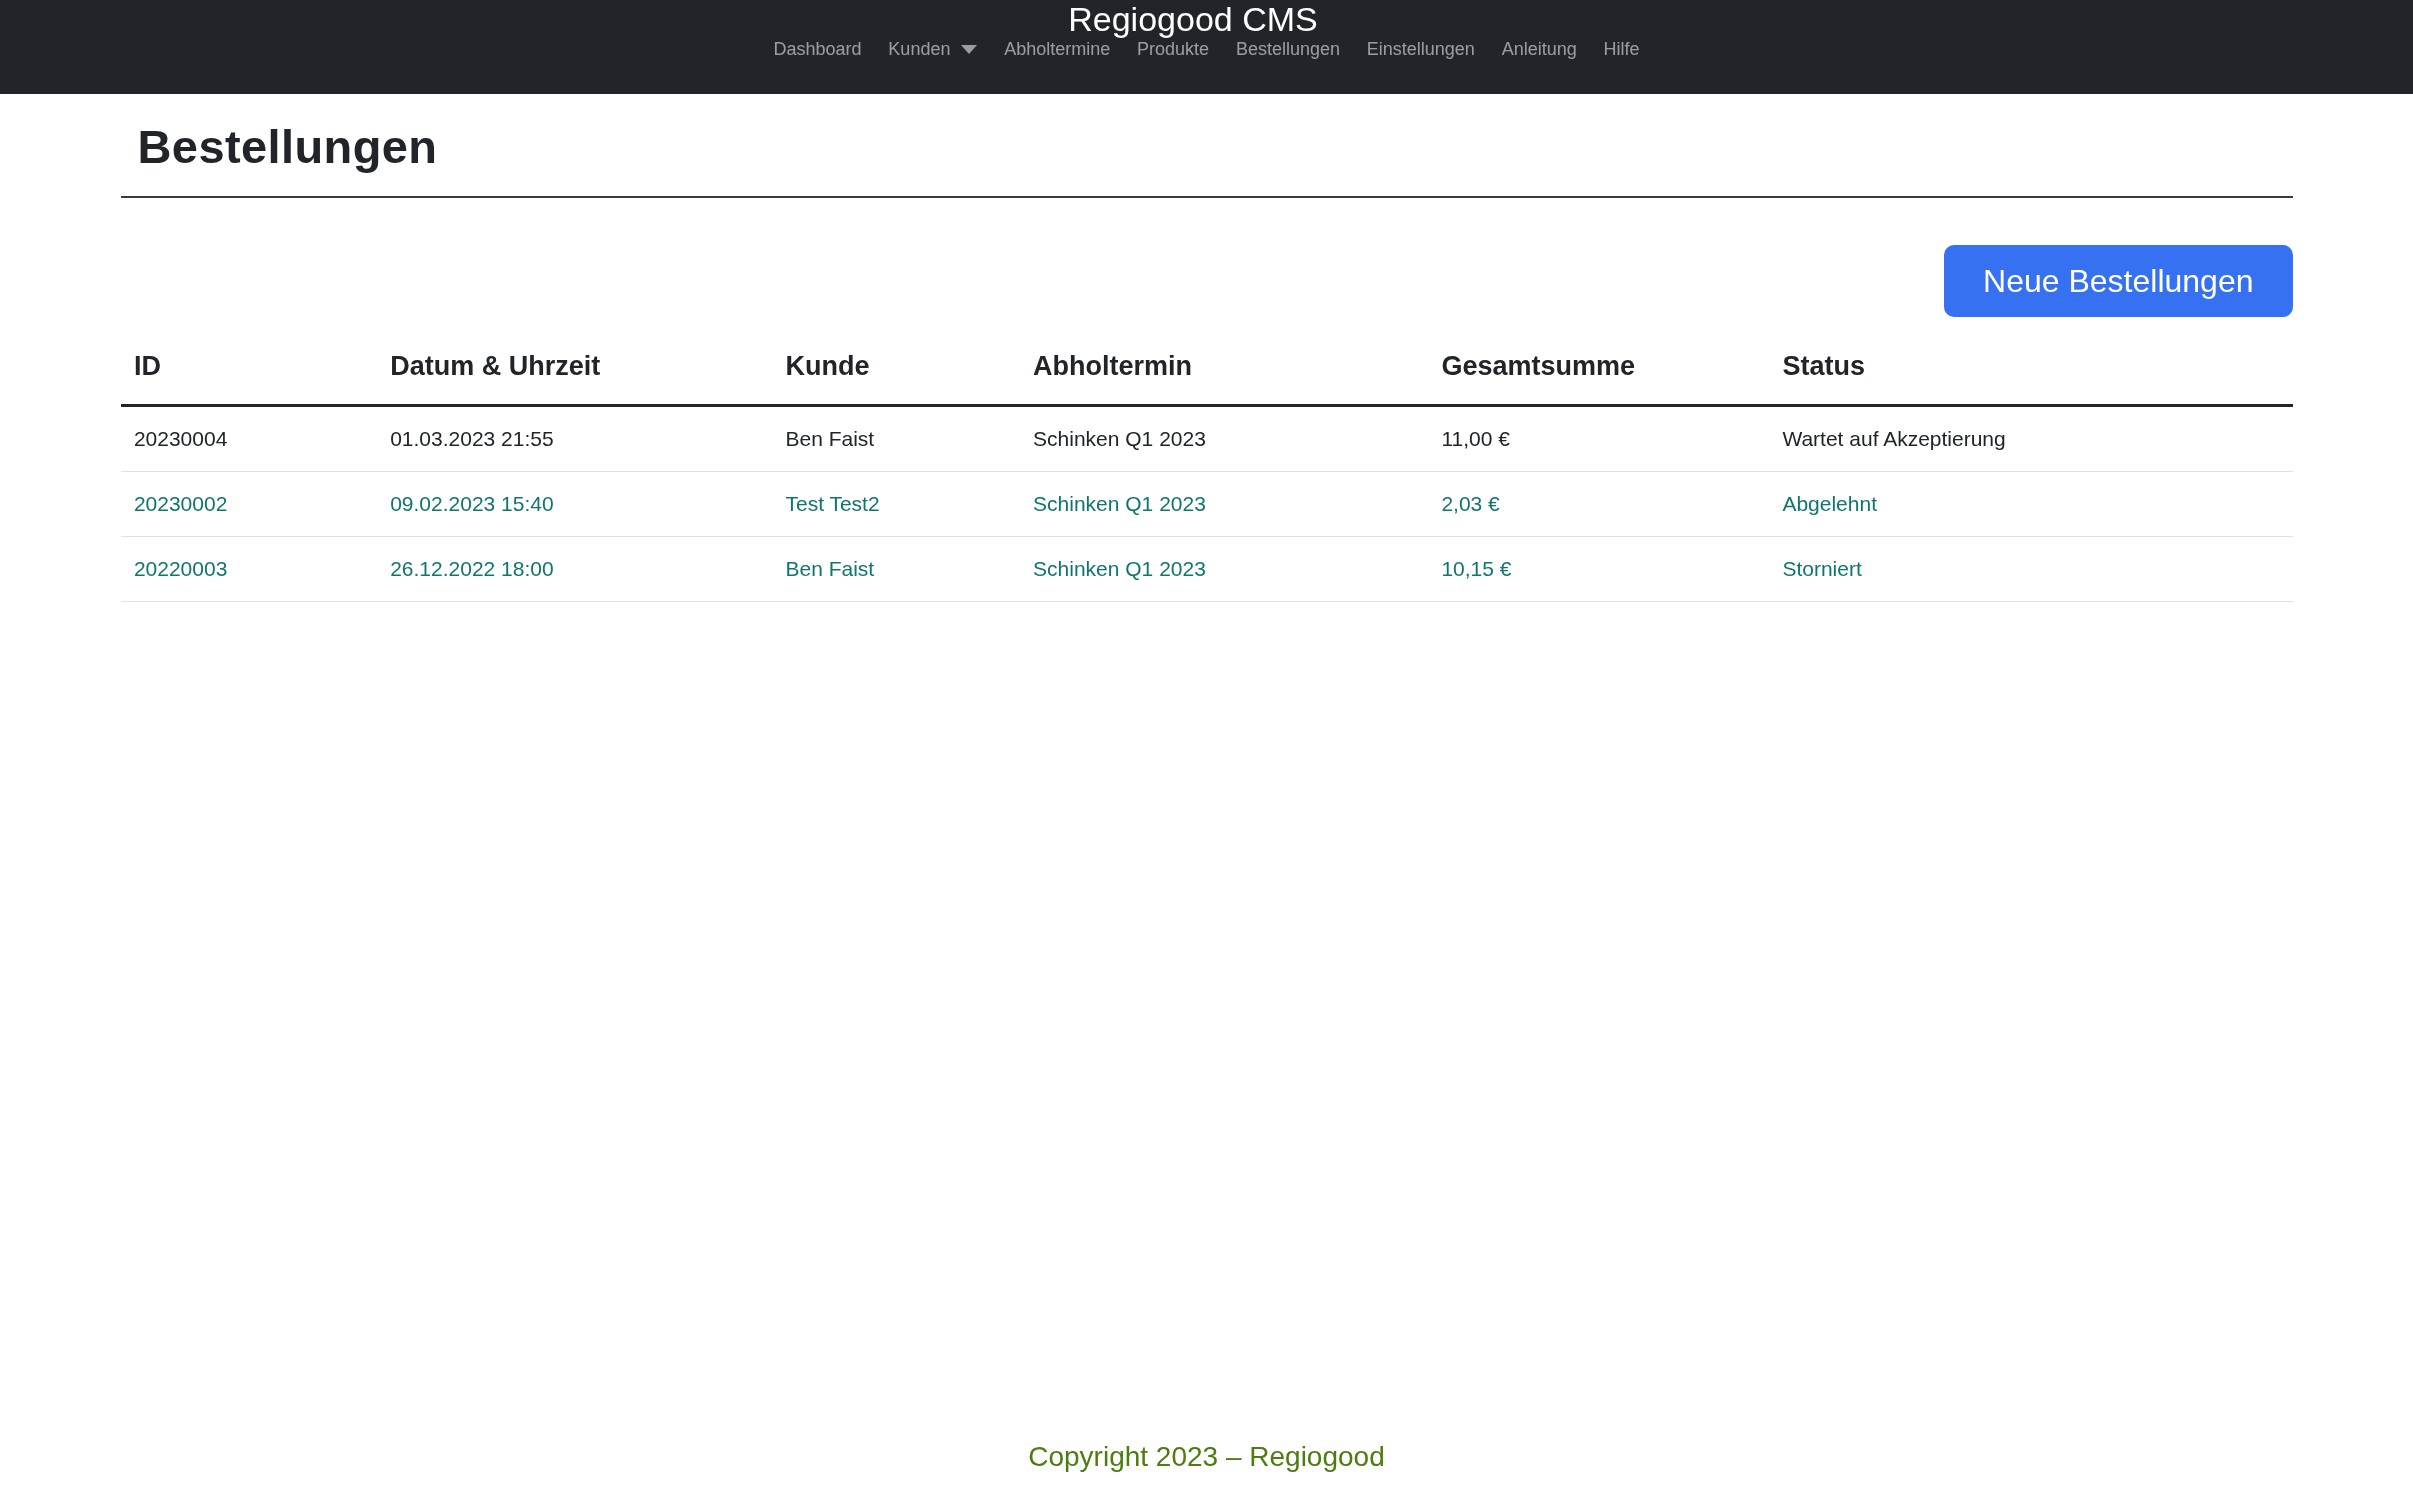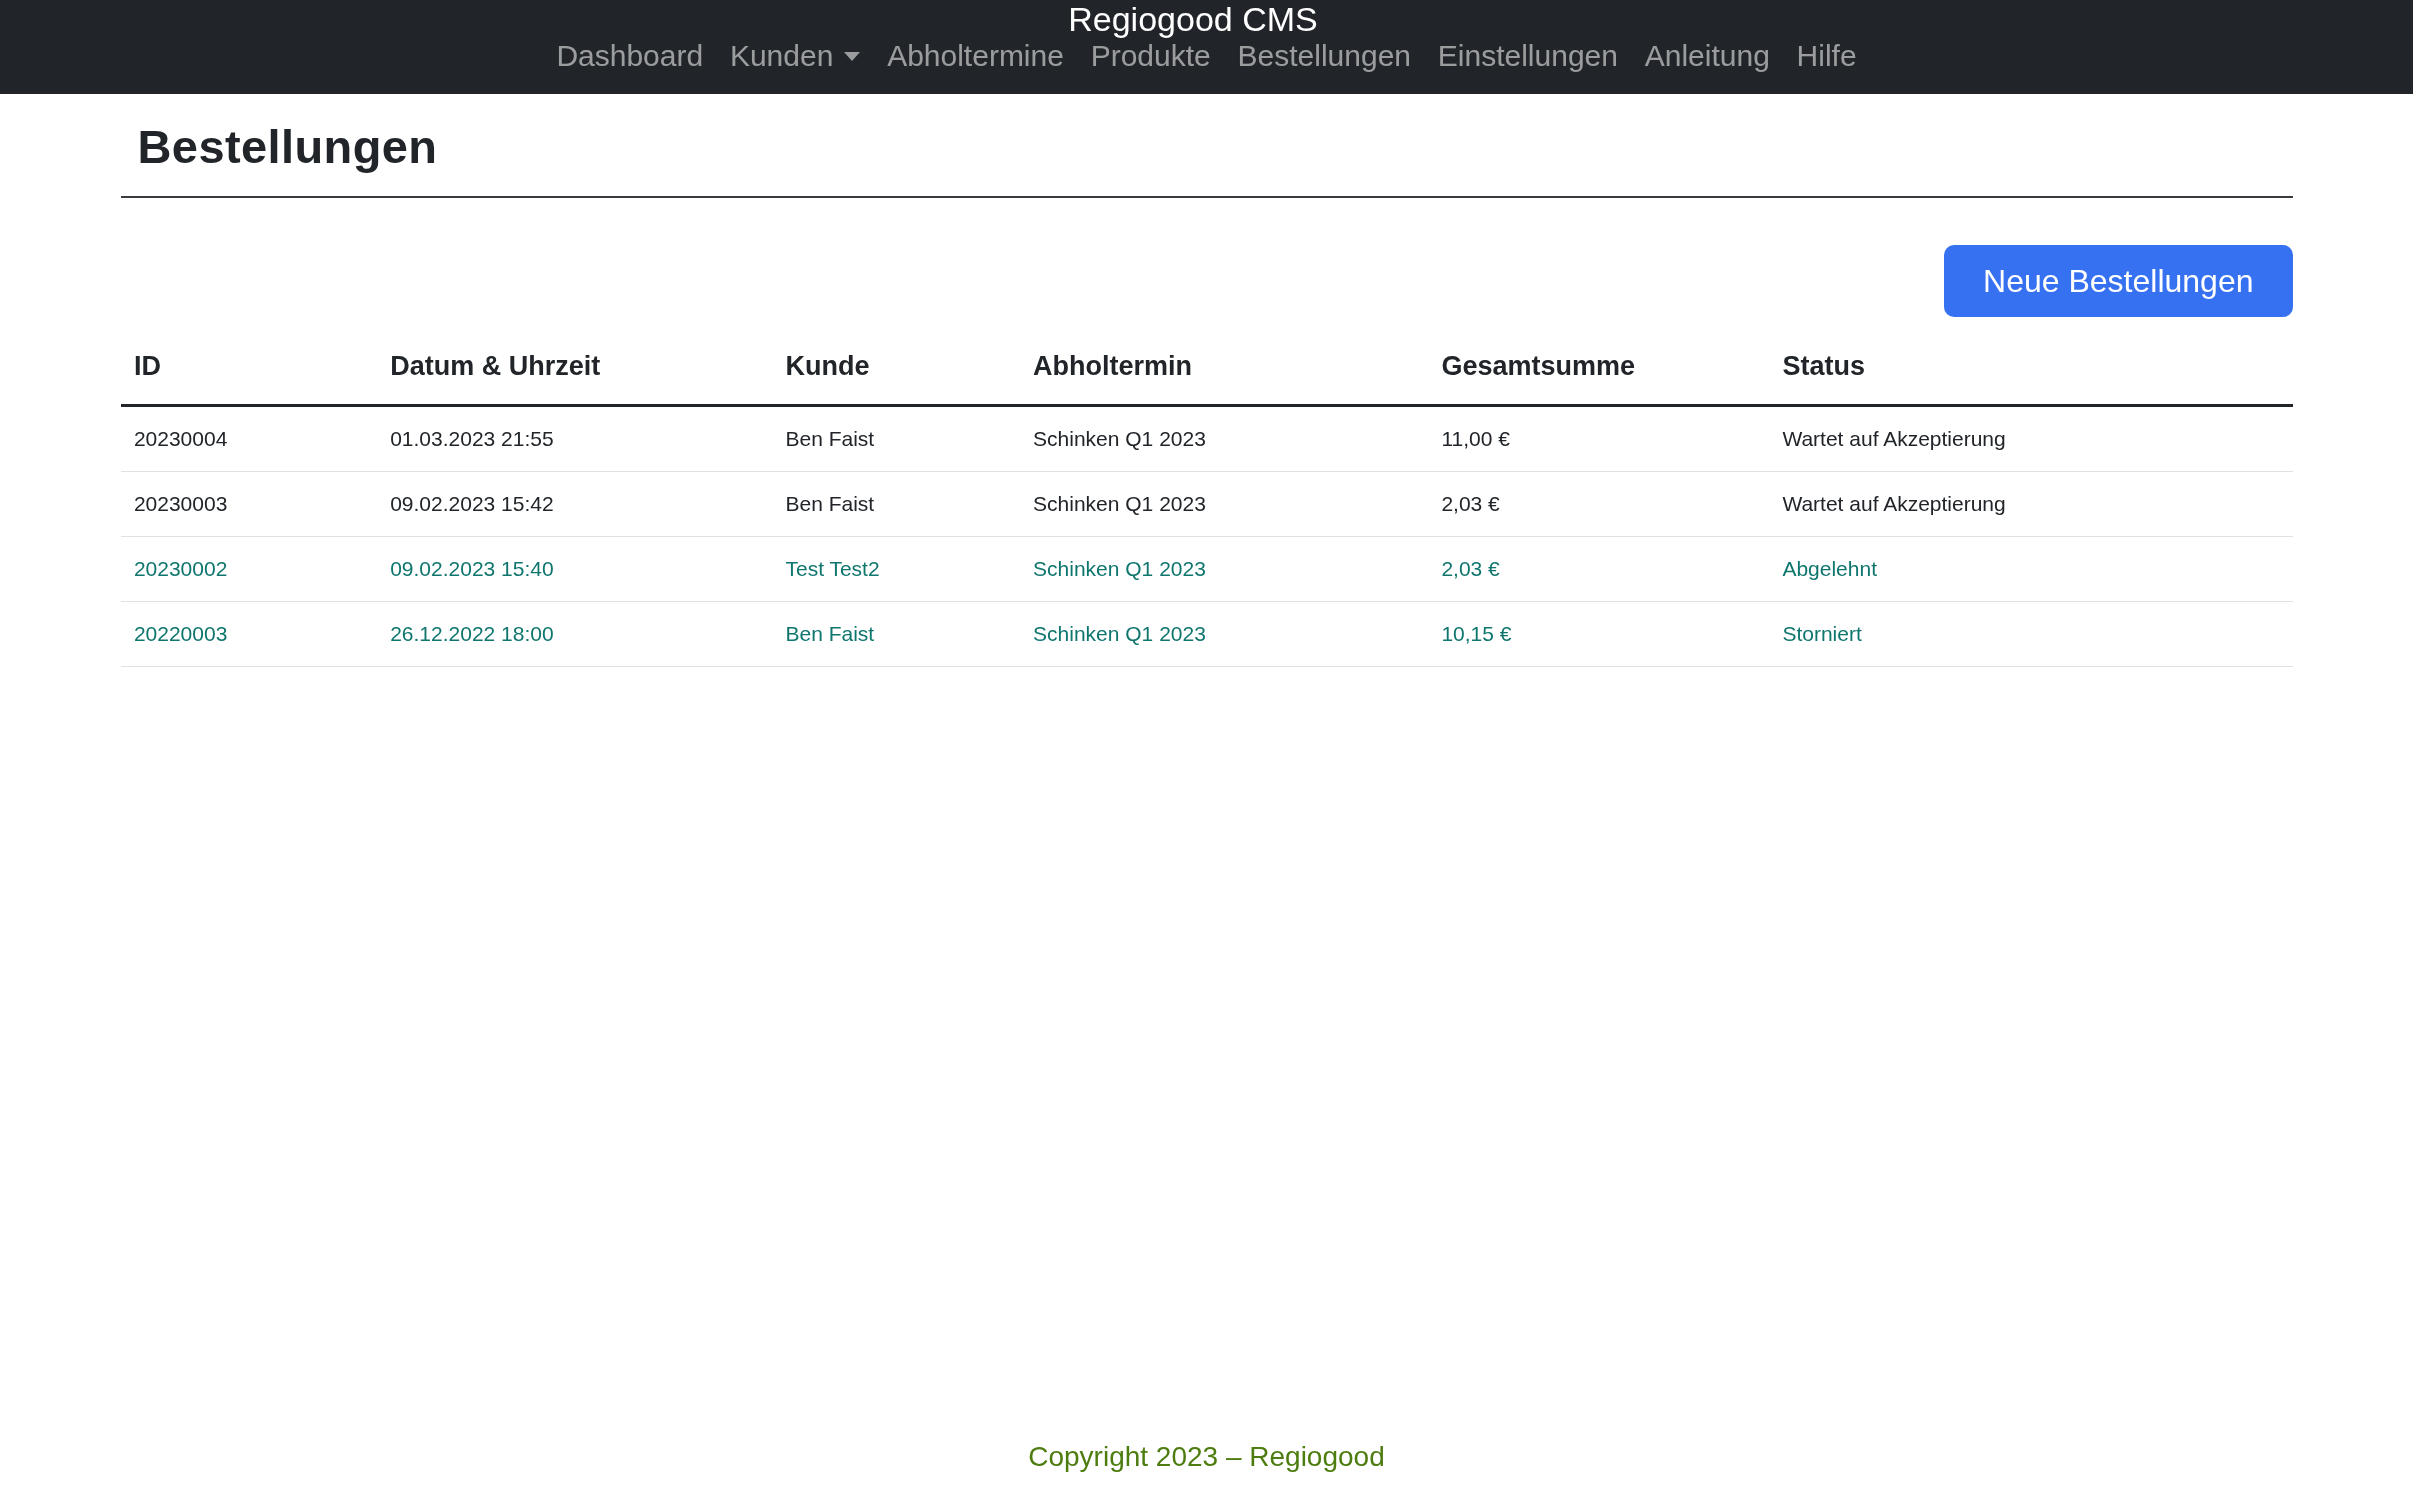--- a/index.html
+++ b/index.html
@@ -31,21 +31,21 @@
   }
   .nav-list {
     display: flex;
     align-items: center;
     list-style: none;
   }
   .nav-link {
     display: inline-flex;
     align-items: center;
     color: rgba(255,255,255,0.55);
-    font-size: 30px;
+    font-size: 18px;
     padding: 0 13.4px;
     text-decoration: none;
     cursor: pointer;
     white-space: nowrap;
   }
   .caret {
     display: inline-block;
     width: 0; height: 0;
     margin-left: 11px;
     border-left: 8.4px solid transparent;
@@ -185,28 +185,20 @@
     </thead>
     <tbody>
       <tr>
         <td>20230004</td>
         <td>01.03.2023 21:55</td>
         <td>Ben Faist</td>
         <td>Schinken Q1 2023</td>
         <td>11,00 €</td>
         <td>Wartet auf Akzeptierung</td>
       </tr>
-      <tr>
-        <td>20230003</td>
-        <td>09.02.2023 15:42</td>
-        <td>Ben Faist</td>
-        <td>Schinken Q1 2023</td>
-        <td>2,03 €</td>
-        <td>Wartet auf Akzeptierung</td>
-      </tr>
       <tr class="muted">
         <td>20230002</td>
         <td>09.02.2023 15:40</td>
         <td>Test Test2</td>
         <td>Schinken Q1 2023</td>
         <td>2,03 €</td>
         <td>Abgelehnt</td>
       </tr>
       <tr class="muted">
         <td>20220003</td>

